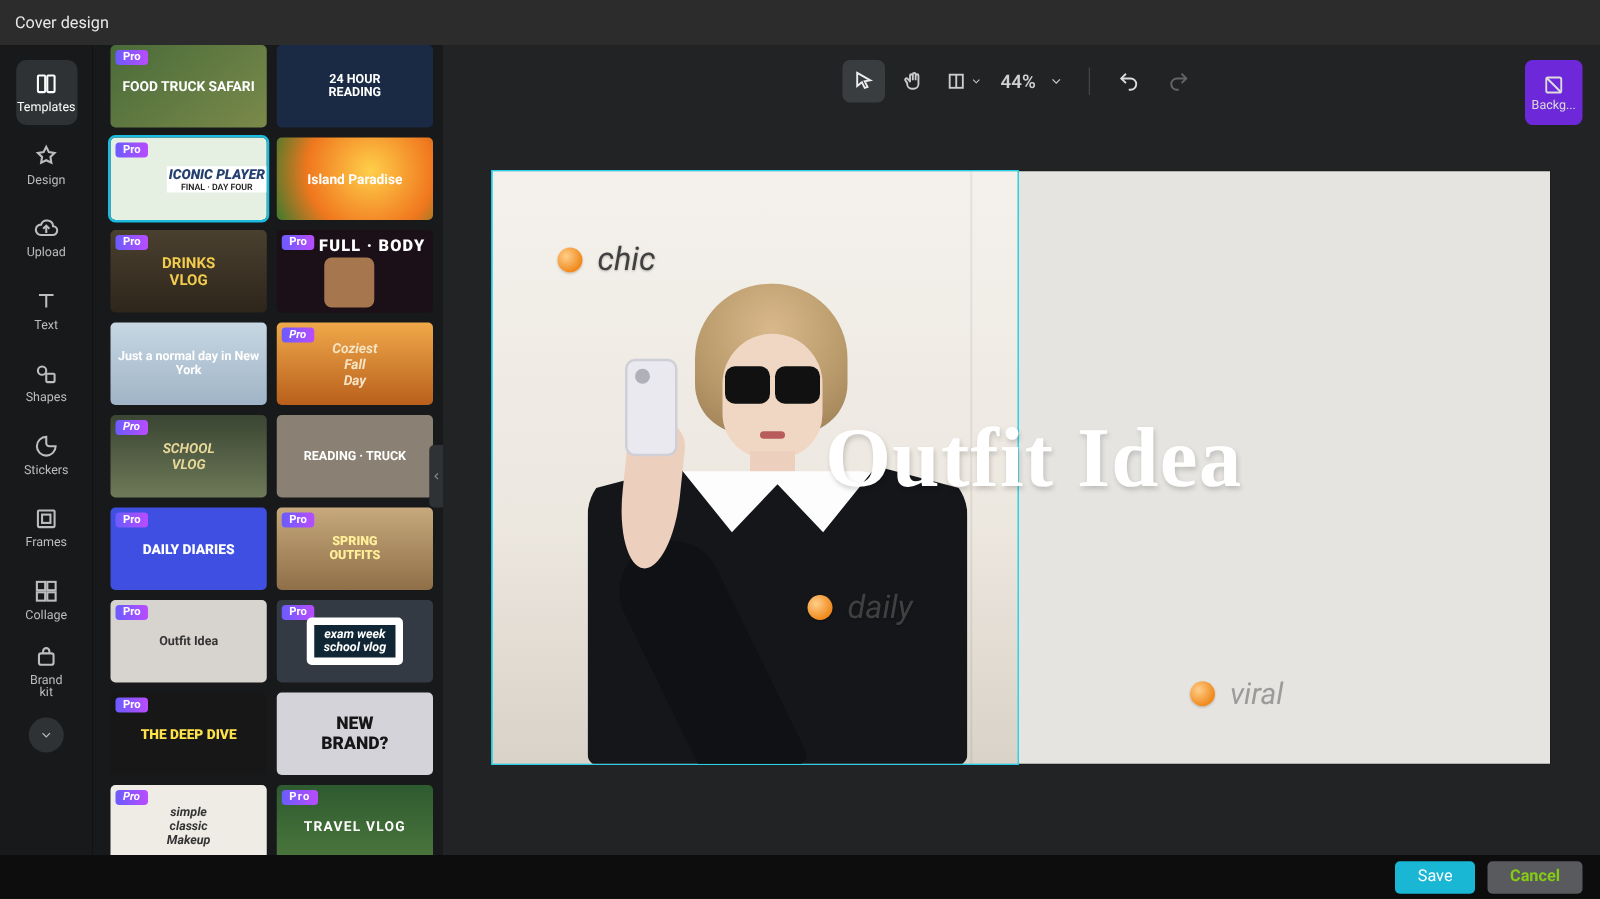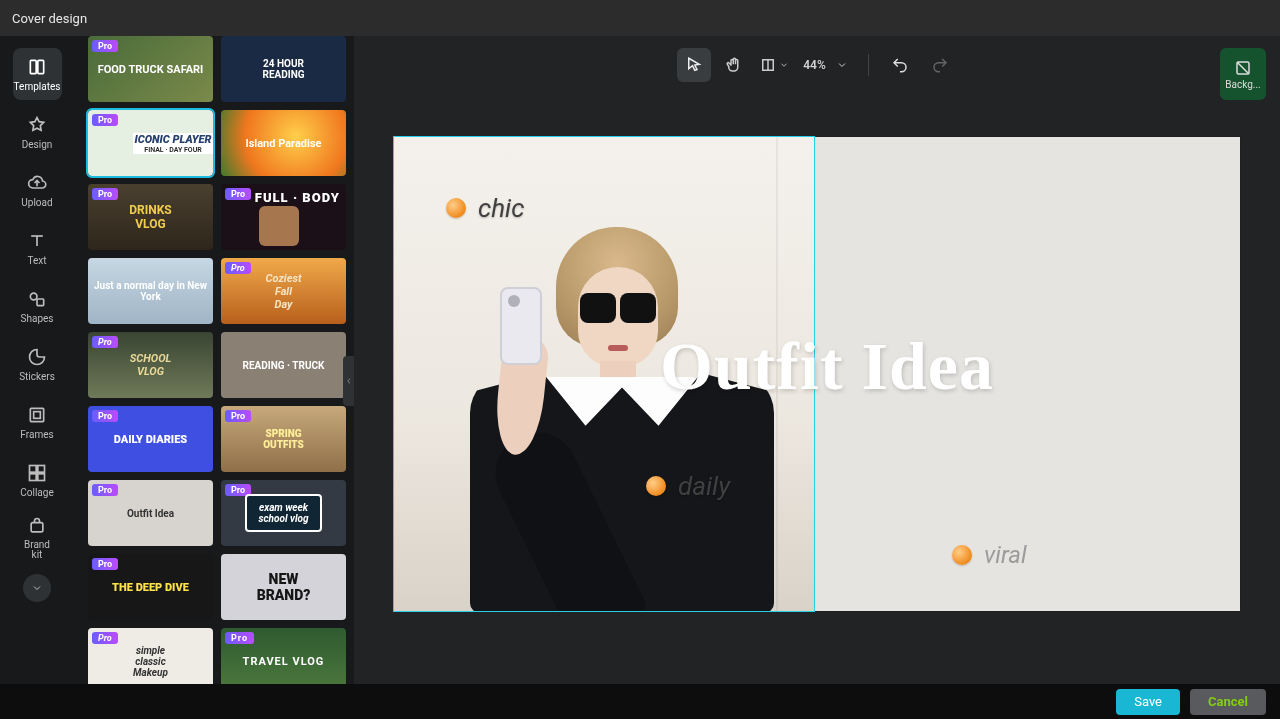--- a/index.html
+++ b/index.html
@@ -22,24 +22,24 @@
   .tpl { position: relative; height: 66px; border-radius: 4px; background: #444; overflow: hidden; cursor: pointer; display:flex; align-items:center; justify-content:center; text-align:center; font-weight: 700; }
   .tpl.selected { outline: 2px solid #1cbbe0; }
   .tpl .pro { position: absolute; top: 4px; left: 4px; background: linear-gradient(90deg,#6a5cff,#b94cff); color:#fff; font-size: 9px; font-weight:700; padding:1px 6px; border-radius:3px; }
   .collapse-handle { position:absolute; top: 320px; right:-1px; width: 12px; height: 50px; background:#2f3235; border-radius: 4px 0 0 4px; display:flex; align-items:center; justify-content:center; color:#888; font-size:10px; cursor:pointer; z-index: 5;}
 
   .canvas-area { flex: 1; background: #222325; position: relative; display:flex; flex-direction:column; }
   .top-tools { height: 58px; display:flex; align-items:center; justify-content:center; gap: 6px; color:#d0d0d0; position: relative; }
   .tool-group { display:flex; align-items:center; gap:6px; }
   .tool-btn { width: 34px; height: 34px; border-radius: 6px; display:flex; align-items:center; justify-content:center; cursor:pointer; }
   .tool-btn.active { background:#3a3d40; }
-  .zoom { font-size: 12px; font-weight:600; padding: 0 6px; cursor:pointer; display:flex; align-items:center; gap:10px;}
+  .zoom { font-size: 15px; font-weight:600; padding: 0 6px; cursor:pointer; display:flex; align-items:center; gap:10px;}
   .vsep { width:1px; height:22px; background:#444; margin: 0 8px; }
 
-  .backq { position:absolute; top: 12px; right: 14px; width: 46px; height: 52px; background:#14532d; border-radius:6px; display:flex; flex-direction:column; align-items:center; justify-content:center; gap:2px; color:#ddd; font-size:10px; cursor:pointer;}
+  .backq { position:absolute; top: 12px; right: 14px; width: 46px; height: 52px; background:#6d28d9; border-radius:6px; display:flex; flex-direction:column; align-items:center; justify-content:center; gap:2px; color:#ddd; font-size:10px; cursor:pointer;}
 
   .canvas-wrap { flex:1; display:flex; align-items:center; justify-content:center; padding: 0 20px 30px; }
   .canvas { width: 846px; height: 474px; background:#e6e4e1; position:relative; box-shadow: 0 0 1px rgba(0,0,0,.4); }
   .photo { position:absolute; left:0; top:0; width: 420px; height: 100%; outline: 1px solid #25d0e8; box-shadow: 0 0 0 1px #25d0e8; background: linear-gradient(180deg,#f4f1ec 0%, #ece7df 60%, #d9d2c8 100%); overflow:hidden; }
   
   .wall-split { position:absolute; right:36px; top:0; bottom:0; width:2px; background:rgba(0,0,0,.05);}
   .hair { position:absolute; top: 90px; left: 162px; width: 122px; height: 120px; background: radial-gradient(circle at 50% 30%, #d9b98b 0%, #b8996a 60%, #9b7e55 100%); border-radius: 60px 60px 40px 40px; }
   .face { position:absolute; top: 130px; left: 184px; width: 80px; height: 100px; background:#efd7c4; border-radius: 40px 40px 36px 36px; }
   .glasses { position:absolute; top: 156px; left: 186px; width: 76px; height: 30px; display:flex; gap:4px; }
   .lens { width: 36px; height: 30px; background:#111; border-radius: 8px; }
@@ -78,21 +78,21 @@
   .t10{background:#3f4fe2;color:#fff;font-size:11px;font-weight:900}
   .t11{background:linear-gradient(180deg,#c7a97d,#8f6f47);color:#ffef99;font-size:10px;font-weight:900}
   .t12{background:#d7d4cf;color:#333;font-size:10px}
   .t13{background:#343a44;color:#fff;font-size:10px}
   .t14{background:#171717;color:#ffe24a;font-size:11px;font-weight:900}
   .t15{background:#d4d3da;color:#161616;font-size:14px;font-weight:900}
   .t16{background:#efece6;color:#333;font-size:10px;font-style:italic}
   .t17{background:linear-gradient(180deg,#2e5a30,#4e7a3e);color:#fff;font-size:11px;letter-spacing:1px}
   .body5{position:absolute;right:6px;top:6px;color:#fff;font-weight:900;font-size:13px;letter-spacing:1px}
   .body5b{position:absolute;left:38px;top:22px;width:40px;height:40px;background:#a6774f;border-radius:6px}
-  .t13 .win{position:absolute;top:14px;left:24px;right:24px;bottom:14px;border:2px solid #ffffff;background:#102634;border-radius:4px;display:flex;align-items:center;justify-content:center;color:#fff;font-style:italic;font-size:10px}
+  .t13 .win{position:absolute;top:14px;left:24px;right:24px;bottom:14px;border:6px solid #ffffff;background:#102634;border-radius:4px;display:flex;align-items:center;justify-content:center;color:#fff;font-style:italic;font-size:10px}
 </style>
 </head>
 <body>
 
 <div class="titlebar">
   <span>Cover design</span>
 </div>
 
 <div class="main">
 

